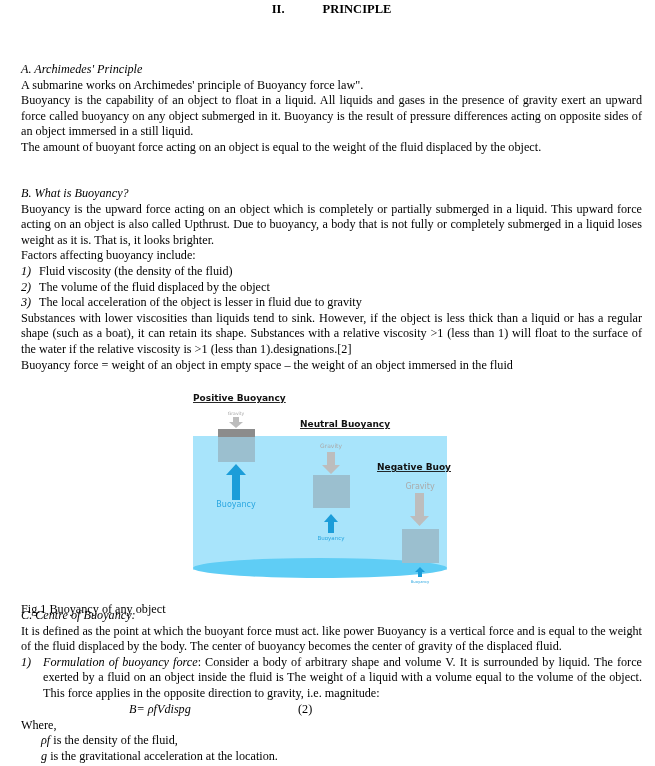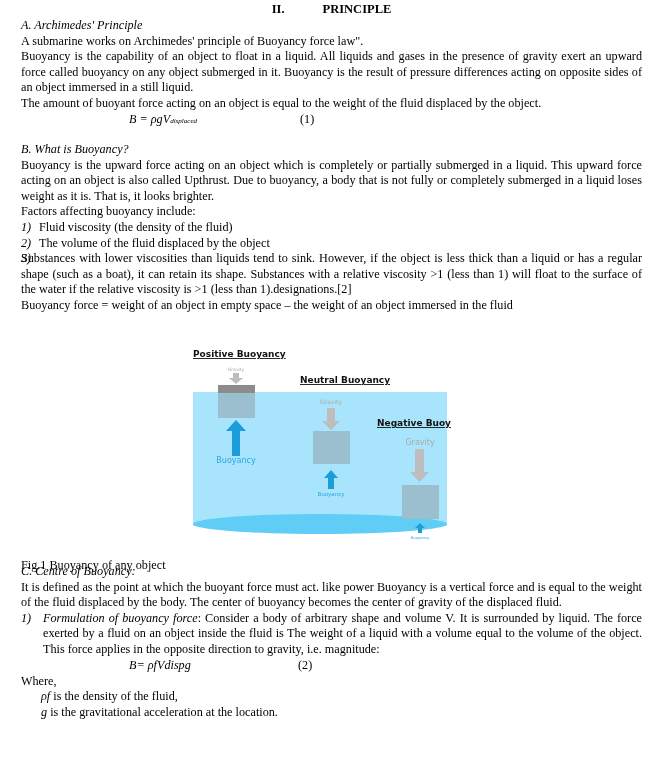--- a/index.html
+++ b/index.html
@@ -16,50 +16,46 @@
   .eq { position: relative; height: 16px; }
   .eq .f { position: absolute; font-style: italic; }
   .eq .n { position: absolute; }
   .li { position: relative; padding-left: 18px; }
   .li .m { position: absolute; left: 0; font-style: italic; }
   .li2 { position: relative; padding-left: 22px; text-align: justify; }
   .li2 .m { position: absolute; left: 0; font-style: italic; }
   .caption { text-align: left; }
   .indent { padding-left: 20px; }
   .small-sub { font-size: 7px; font-style: italic; }
-  .block { position: absolute; left: 0; width: 621px; }
+  .block { position: absolute; left: 0; width: 621px; margin-top: 44px; }
   svg text { font-family: "DejaVu Sans", sans-serif; }
 </style>
 </head>
 <body>
 
 <div class="page">
 
   <div class="heading">
     <span class="num">II.</span><span>PRINCIPLE</span>
   </div>
 
   <div class="block" style="top:18px;">
     <div class="sub">A.  Archimedes' Principle</div>
     <div class="line">A submarine works on Archimedes' principle of Buoyancy force law".</div>
     <div class="p">Buoyancy is the capability of an object to float in a liquid. All liquids and gases in the presence of gravity exert an upward force called buoyancy on any object submerged in it. Buoyancy is the result of pressure differences acting on opposite sides of an object immersed in a still liquid.</div>
     <div class="line">The amount of buoyant force acting on an object is equal to the weight of the fluid displaced by the object.</div>
-    <div class="eq">
-      <span class="f" style="left:108px;"><span>B = ρgV</span><span class="small-sub">displaced</span></span>
-      <span class="n" style="left:279px;">(1)</span>
-    </div>
   </div>
 
   <div class="block" style="top:142px;">
     <div class="sub">B.  What is Buoyancy?</div>
     <div class="p">Buoyancy is the upward force acting on an object which is completely or partially submerged in a liquid. This upward force acting on an object is also called Upthrust. Due to buoyancy, a body that is not fully or completely submerged in a liquid loses weight as it is. That is, it looks brighter.</div>
     <div class="line">Factors affecting buoyancy include:</div>
     <div class="li"><span class="m">1)</span><span>Fluid viscosity (the density of the fluid)</span></div>
     <div class="li"><span class="m">2)</span><span>The volume of the fluid displaced by the object</span></div>
-    <div class="li"><span class="m">3)</span></div>
+    <div class="li"><span class="m">3)</span><span>The local acceleration of the object is lesser in fluid due to gravity</span></div>
     <div class="p">Substances with lower viscosities than liquids tend to sink. However, if the object is less thick than a liquid or has a regular shape (such as a boat), it can retain its shape. Substances with a relative viscosity &gt;1 (less than 1) will float to the surface of the water if the relative viscosity is &gt;1 (less than 1).designations.[2]</div>
     <div class="line">Buoyancy force = weight of an object in empty space – the weight of an object immersed in the fluid</div>
   </div>
 
   <div class="block" style="top:344px; left:170px; width:260px; height:200px;">
     <svg width="260" height="200" viewBox="0 0 260 200">
 
       <rect id="water" x="2" y="48" width="254" height="134" fill="#a8e4fb"></rect>
       <ellipse id="water-bottom" cx="129" cy="180" rx="127" ry="10" fill="#5fcdf5"></ellipse>
 

